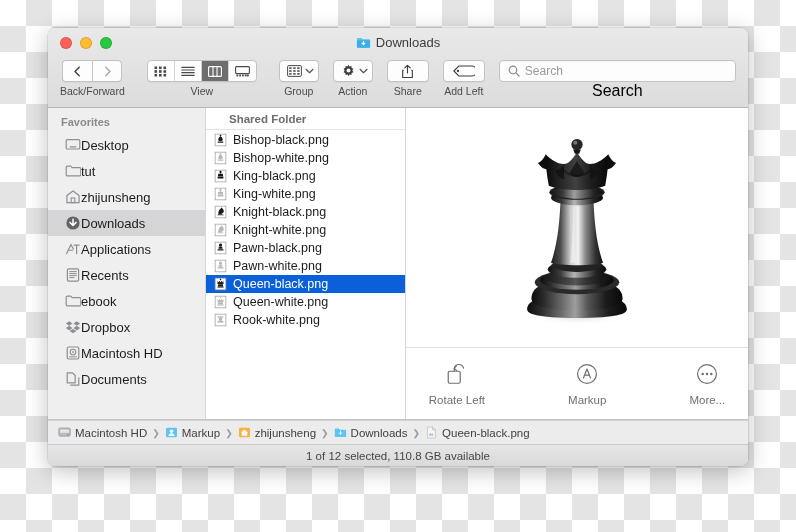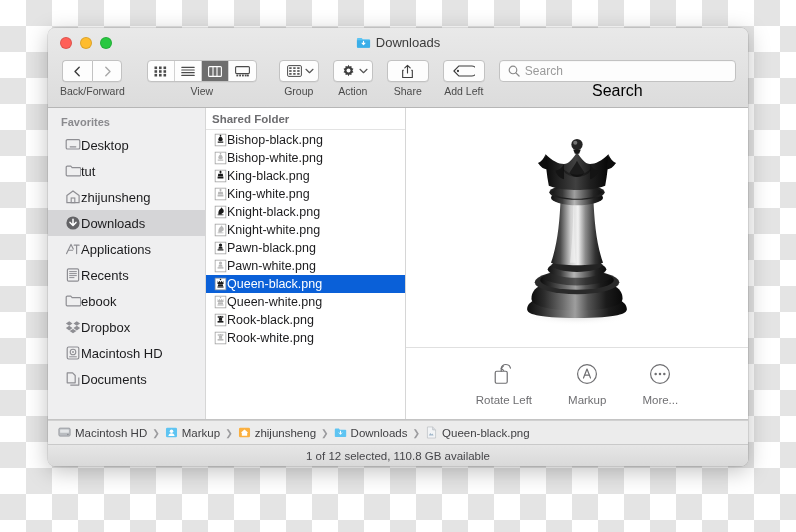--- a/index.html
+++ b/index.html
@@ -232,34 +232,34 @@
     border-right: 1px solid #d6d6d6;
     display: flex;
     flex-direction: column;
     background: #fff;
     min-height: 0;
   }
   .col-header {
     height: 22px;
     display: flex;
     align-items: center;
-    padding-left: 6px;
+    padding-left: 23px;
     font-size: 11.5px;
     font-weight: bold;
     color: #6d6d70;
     background: #fff;
     border-bottom: 1px solid #e3e3e3;
     flex: 0 0 22px;
   }
   .filelist { flex: 1; overflow: hidden; padding-top: 1px; }
   .frow {
     height: 18px;
     display: flex;
     align-items: center;
-    gap: 0;
+    gap: 6px;
     padding-left: 8px;
     font-size: 12.5px;
     color: #1c1c1e;
   }
   .frow.selected { background: #0a60d8; color: #fff; }
   .fico { width: 13px; height: 14px; flex: 0 0 13px; display: block; }
 
   
   .preview {
     flex: 1;
@@ -277,21 +277,21 @@
     padding: 6px;
   }
   .pv-img svg { display: block; max-height: 100%; }
   .pv-actions {
     height: 72px;
     flex: 0 0 72px;
     border-top: 1px solid #e0e0e0;
     display: flex;
     align-items: center;
     justify-content: center;
-    gap: 36px;
+    gap: 83px;
   }
   .pv-act {
     display: flex;
     flex-direction: column;
     align-items: center;
     gap: 8px;
   }
   .pv-act .al {
     font-size: 11.5px;
     color: #6f6f72;
@@ -690,30 +690,20 @@
           </div>
           <div class="frow">
             <svg class="fico" viewBox="0 0 16 16">
               <rect x="1.4" y="0.8" width="13.2" height="14.4" fill="#ffffff" stroke="#9b9b9b" stroke-width="0.9"></rect>
               <circle cx="8" cy="2.4" r="0.9" fill="#b8b8b8"></circle>
               <path d="M4.6 3.6l1 2.6 1.3-2.2 1.1 2.2 1.1-2.2 1.3 2.2 1-2.6 0.4 4.4H4.2z" fill="#b8b8b8"></path>
               <path d="M5.2 8.4h5.6l0.6 2.6H4.6z" fill="#b8b8b8"></path>
               <path d="M4.2 11.2h7.6v1.2H4.2z" fill="#b8b8b8"></path>
             </svg>
             <span>Queen-white.png</span>
-          </div>
-          <div class="frow">
-            <svg class="fico" viewBox="0 0 16 16">
-              <rect x="1.4" y="0.8" width="13.2" height="14.4" fill="#ffffff" stroke="#9b9b9b" stroke-width="0.9"></rect>
-              <path d="M4.6 3h6.8v2.2H4.6z" fill="#1a1a1a"></path>
-              <path d="M6 5.2h4v3.8H6z" fill="#1a1a1a"></path>
-              <path d="M4.4 9.2h7.2v2H4.4z" fill="#1a1a1a"></path>
-              <path d="M6.2 3v1.3M9.8 3v1.3" stroke="#fff" stroke-width="0.7"></path>
-            </svg>
-            <span>Rook-black.png</span>
           </div>
           <div class="frow">
             <svg class="fico" viewBox="0 0 16 16">
               <rect x="1.4" y="0.8" width="13.2" height="14.4" fill="#ffffff" stroke="#9b9b9b" stroke-width="0.9"></rect>
               <path d="M4.6 3h6.8v2.2H4.6z" fill="#b8b8b8"></path>
               <path d="M6 5.2h4v3.8H6z" fill="#b8b8b8"></path>
               <path d="M4.4 9.2h7.2v2H4.4z" fill="#b8b8b8"></path>
               <path d="M6.2 3v1.3M9.8 3v1.3" stroke="#fff" stroke-width="0.7"></path>
             </svg>
             <span>Rook-white.png</span>

